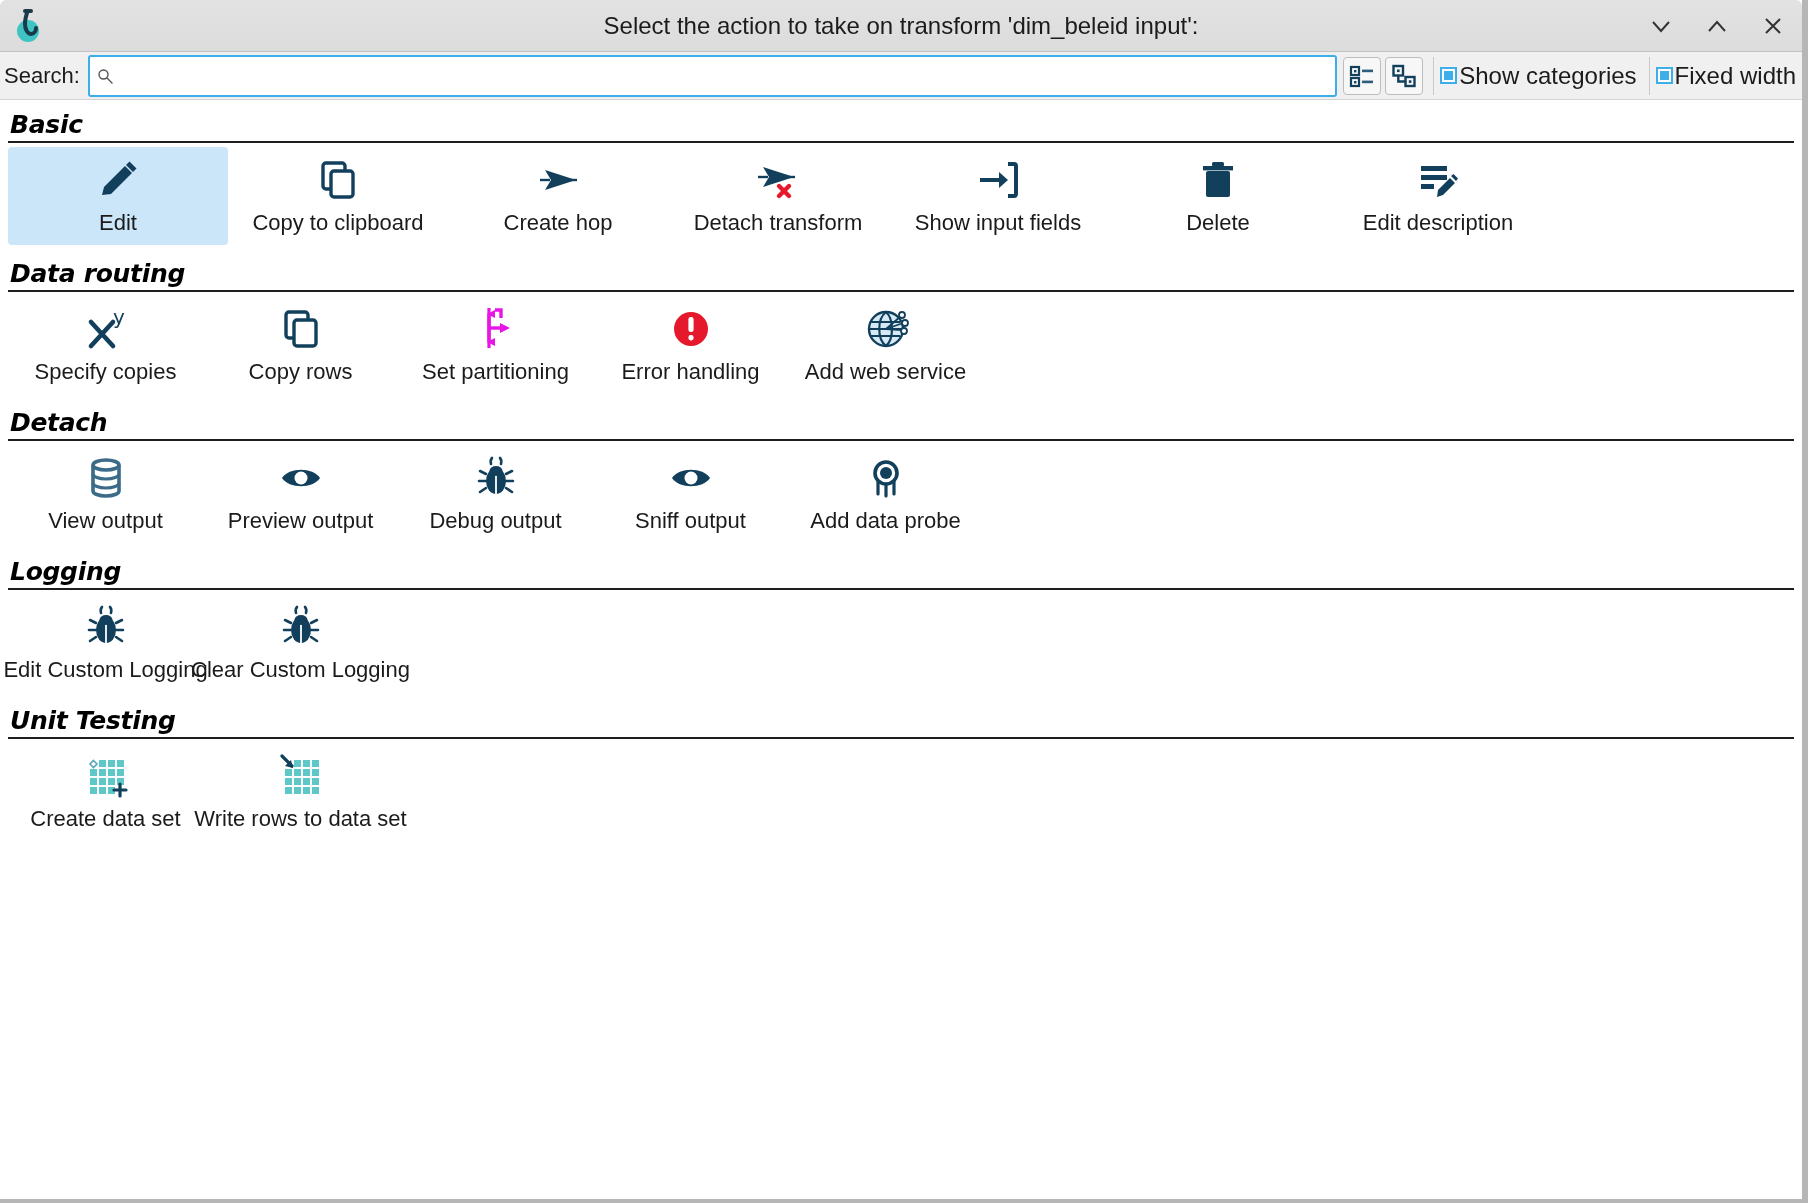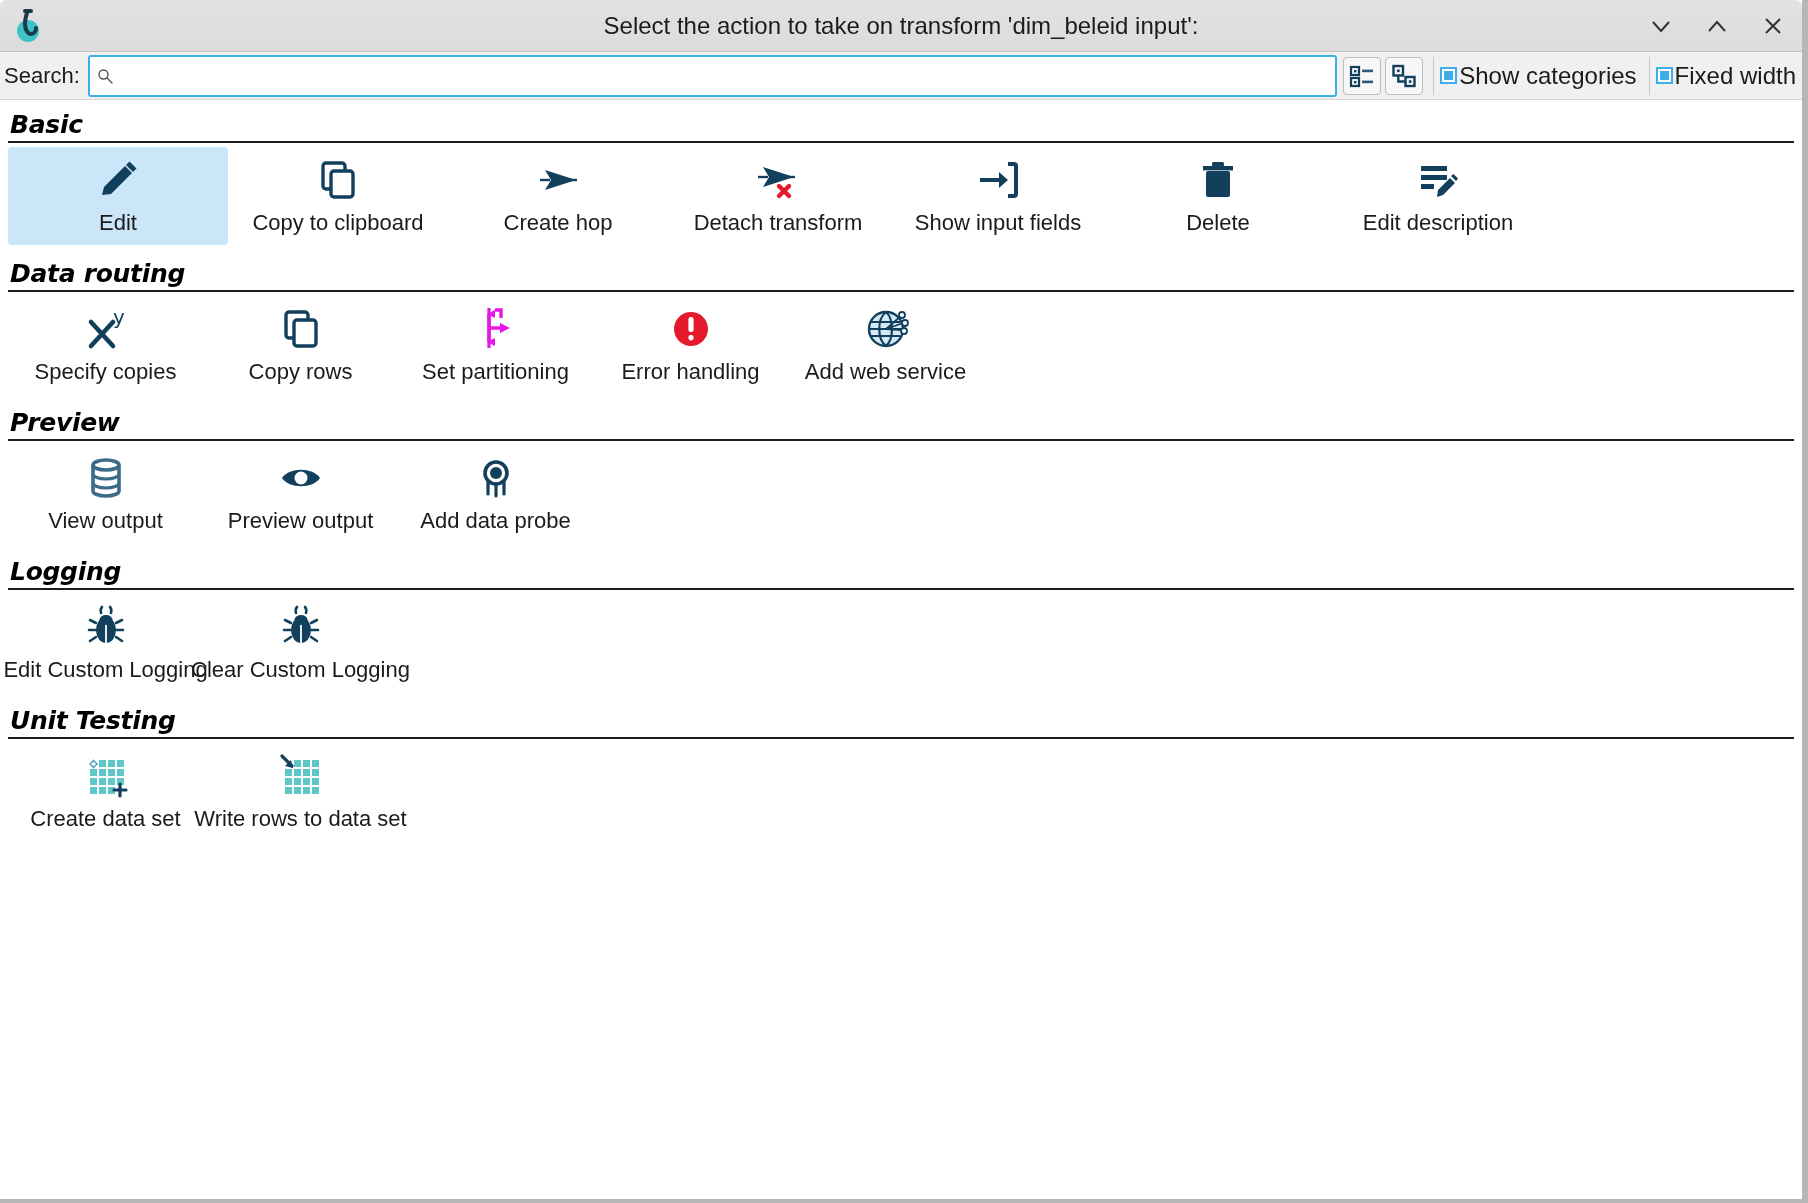--- a/index.html
+++ b/index.html
@@ -392,21 +392,21 @@
                 <circle cx="39" cy="9" r="3" fill="#fff" stroke="#12405c" stroke-width="1.8"></circle>
                 <circle cx="42" cy="17" r="3" fill="#fff" stroke="#12405c" stroke-width="1.8"></circle>
                 <circle cx="41" cy="25" r="3" fill="#fff" stroke="#12405c" stroke-width="1.8"></circle>
               </svg>
             </div>
             <div class="lbl">Add web service</div>
           </div>
         </div>
       </div>
       <div class="section">
-        <div class="section-title">Preview</div>
+        <div class="section-title">Detach</div>
         <div class="section-rule"></div>
         <div class="grid compact">
           <div class="cell">
             <div class="ico">
               <svg width="46" height="46" viewBox="0 0 46 46">
                 <ellipse cx="23" cy="10" rx="13" ry="5" fill="none" stroke="#3b6b88" stroke-width="3.6"></ellipse>
                 <path d="M10 10 v26 a13 5 0 0 0 26 0 v-26" fill="none" stroke="#3b6b88" stroke-width="3.6"></path>
                 <path d="M10 19 a13 5 0 0 0 26 0" fill="none" stroke="#3b6b88" stroke-width="3.2"></path>
                 <path d="M10 28 a13 5 0 0 0 26 0" fill="none" stroke="#3b6b88" stroke-width="3.2"></path>
               </svg>
@@ -414,20 +414,43 @@
             <div class="lbl">View output</div>
           </div>
           <div class="cell">
             <div class="ico">
               <svg width="46" height="46" viewBox="0 0 46 46">
                 <path d="M4 23 C11 12 35 12 42 23 C35 34 11 34 4 23 Z" fill="#12405c"></path>
                 <circle cx="23" cy="23" r="6.5" fill="#fff"></circle>
               </svg>
             </div>
             <div class="lbl">Preview output</div>
+          </div>
+          <div class="cell">
+            <div class="ico">
+              <svg width="46" height="46" viewBox="0 0 46 46">
+                <ellipse cx="23" cy="26" rx="10" ry="13" fill="#12405c"></ellipse>
+                <path d="M23 14 v25" stroke="#fff" stroke-width="1.8"></path>
+                <ellipse cx="23" cy="16" rx="6.5" ry="5" fill="#12405c"></ellipse>
+                <path d="M18 9 C17 5 18 4 19 3" fill="none" stroke="#12405c" stroke-width="2.6" stroke-linecap="round"></path>
+                <path d="M28 9 C29 5 28 4 27 3" fill="none" stroke="#12405c" stroke-width="2.6" stroke-linecap="round"></path>
+                <path d="M13 19 L7 16 M13 26 L6 26 M13 33 L7 37" stroke="#12405c" stroke-width="2.6" stroke-linecap="round"></path>
+                <path d="M33 19 L39 16 M33 26 L40 26 M33 33 L39 37" stroke="#12405c" stroke-width="2.6" stroke-linecap="round"></path>
+              </svg>
+            </div>
+            <div class="lbl">Debug output</div>
+          </div>
+          <div class="cell">
+            <div class="ico">
+              <svg width="46" height="46" viewBox="0 0 46 46">
+                <path d="M4 23 C11 12 35 12 42 23 C35 34 11 34 4 23 Z" fill="#12405c"></path>
+                <circle cx="23" cy="23" r="6.5" fill="#fff"></circle>
+              </svg>
+            </div>
+            <div class="lbl">Sniff output</div>
           </div>
           <div class="cell">
             <div class="ico">
               <svg width="46" height="46" viewBox="0 0 46 46">
                 <circle cx="23" cy="18" r="11" fill="none" stroke="#12405c" stroke-width="3.6"></circle>
                 <circle cx="23" cy="18" r="6" fill="#12405c"></circle>
                 <path d="M15 26 v13 M23 29 v12 M31 26 v13" stroke="#12405c" stroke-width="3.2" stroke-linecap="round"></path>
               </svg>
             </div>
             <div class="lbl">Add data probe</div>

